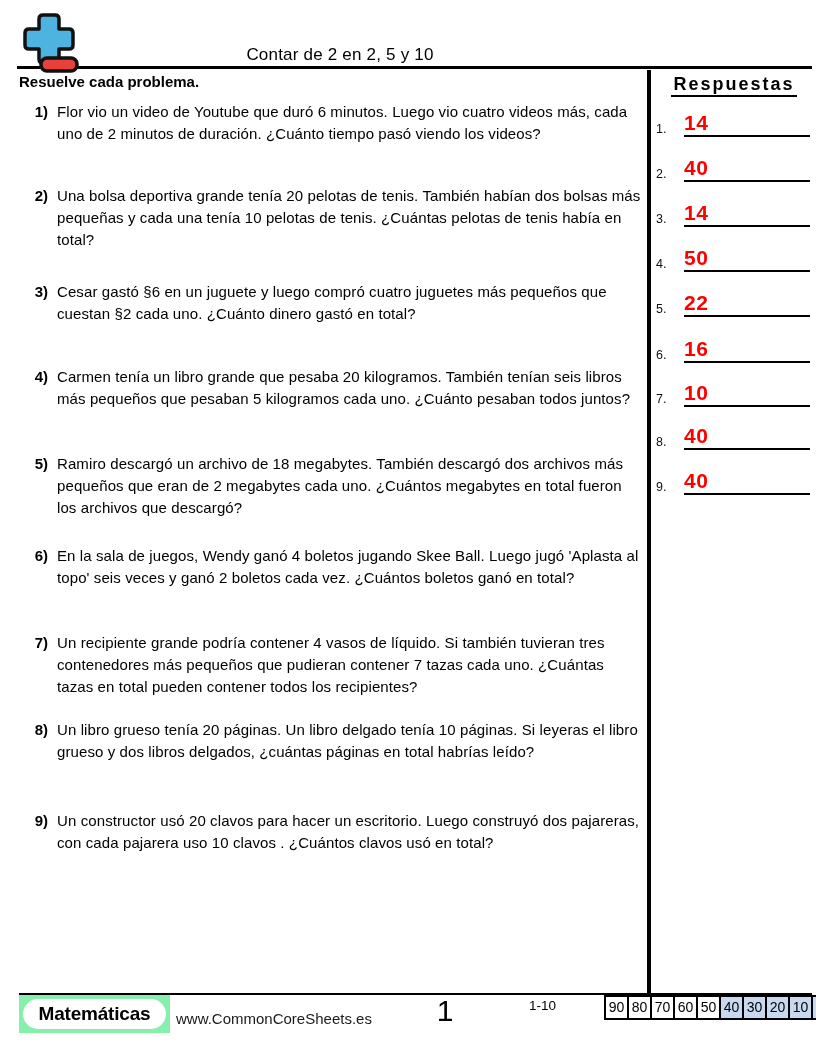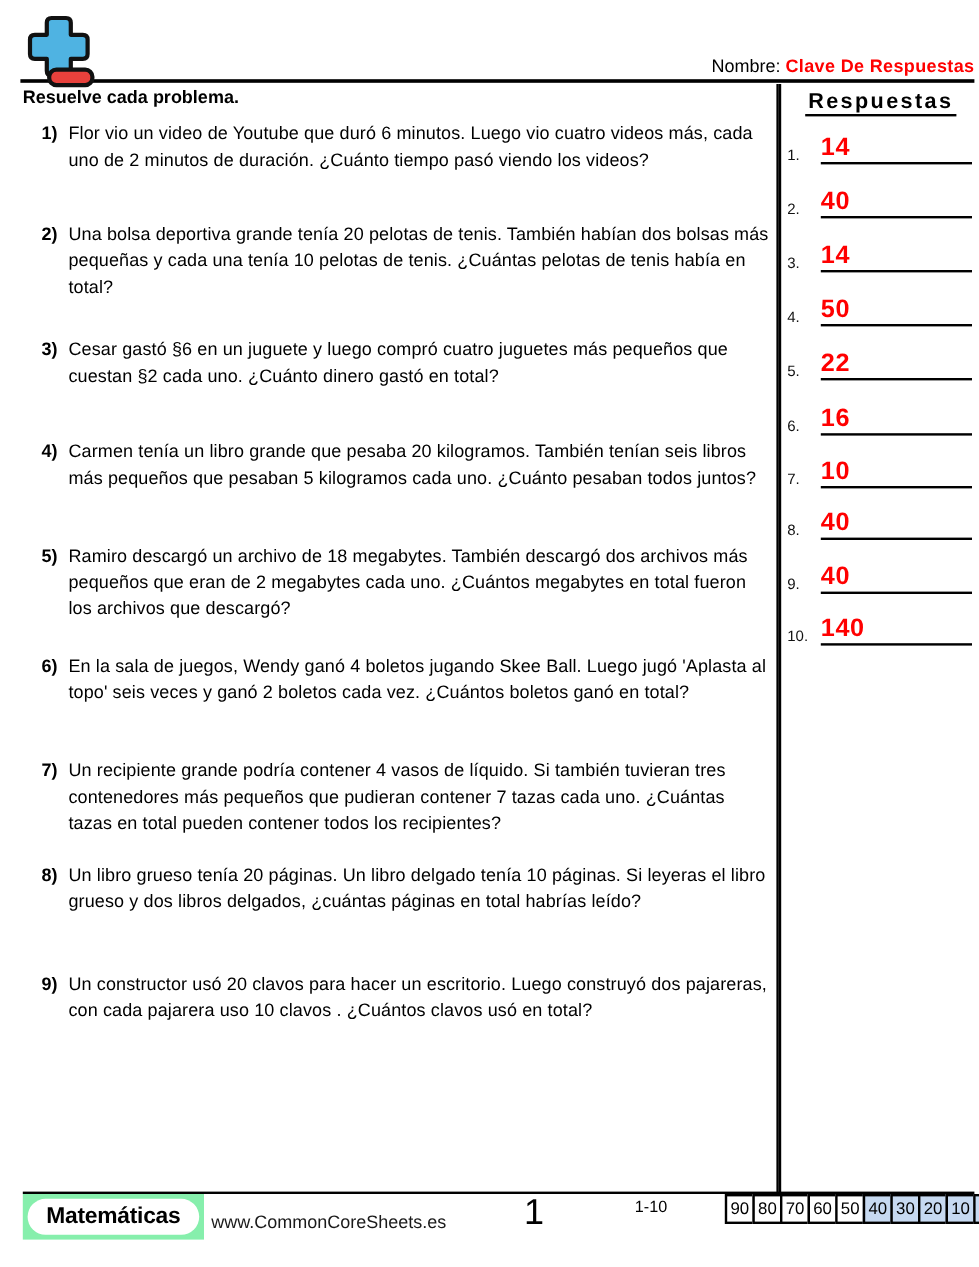--- a/index.html
+++ b/index.html
@@ -74,25 +74,22 @@
 </head>
 <body>
 
 <div class="page">
 
   <svg class="logo" viewBox="0 0 64 66">
     <path stroke="#111" stroke-width="3.5" stroke-linejoin="round" d="M26 4 h12 q4 0 4 4 v10 h10 q4 0 4 4 v12 q0 4 -4 4 h-10 v10 q0 4 -4 4 h-12 q-4 0 -4 -4 v-10 h-10 q-4 0 -4 -4 v-12 q0 -4 4 -4 h10 v-10 q0 -4 4 -4 z" fill="#4fb3e2"></path>
     <rect x="24" y="47" width="36" height="13" rx="6" stroke="#111" stroke-width="3.5" fill="#e8413c"></rect>
   </svg>
 
+  <div class="doc-title">Contar de 2 en 2, 5 y 10</div>
 
-  <div class="name-area">
-    <span>Nombre:</span>
-    <span class="name-value">Clave De Respuestas</span>
-  </div>
 
   <div class="header-rule"></div>
   <div class="instruction">Resuelve cada problema.</div>
 
   <div class="divider"></div>
   <div class="answers-title">
     <span>Respuestas</span>
   </div>
 
   <div class="answer-row" style="top:111px">
@@ -123,24 +120,20 @@
     <span class="answer-num">7.</span>
     <span class="answer-line"><span class="answer-value">10</span></span>
   </div>
   <div class="answer-row" style="top:424px">
     <span class="answer-num">8.</span>
     <span class="answer-line"><span class="answer-value">40</span></span>
   </div>
   <div class="answer-row" style="top:469px">
     <span class="answer-num">9.</span>
     <span class="answer-line"><span class="answer-value">40</span></span>
-  </div>
-  <div class="answer-row" style="top:512px">
-    <span class="answer-num">10.</span>
-    <span class="answer-line"><span class="answer-value">140</span></span>
   </div>
 
   <div class="problem" style="top:101px">
     <span class="pnum">1)</span>
     <span class="ptext">Flor vio un video de Youtube que duró 6 minutos. Luego vio cuatro videos más, cada uno de 2 minutos de duración. ¿Cuánto tiempo pasó viendo los videos?</span>
   </div>
   <div class="problem" style="top:185px">
     <span class="pnum">2)</span>
     <span class="ptext">Una bolsa deportiva grande tenía 20 pelotas de tenis. También habían dos bolsas más pequeñas y cada una tenía 10 pelotas de tenis. ¿Cuántas pelotas de tenis había en total?</span>
   </div>

